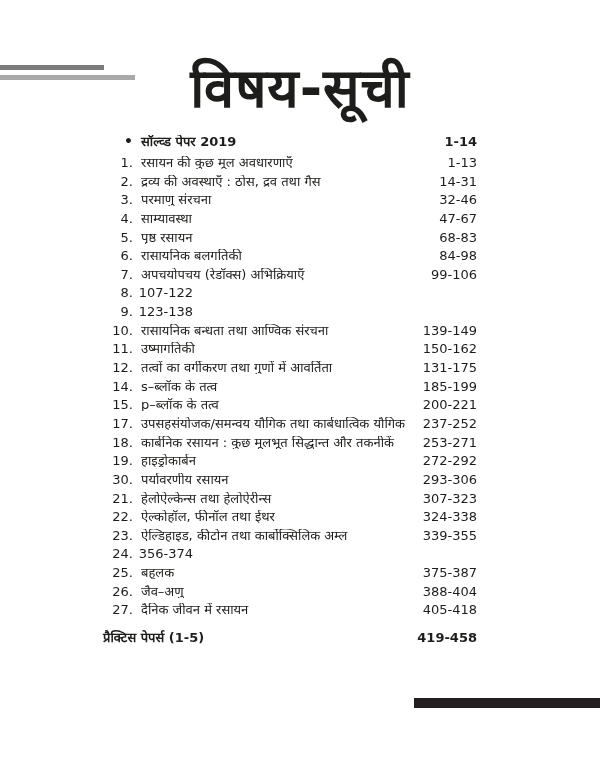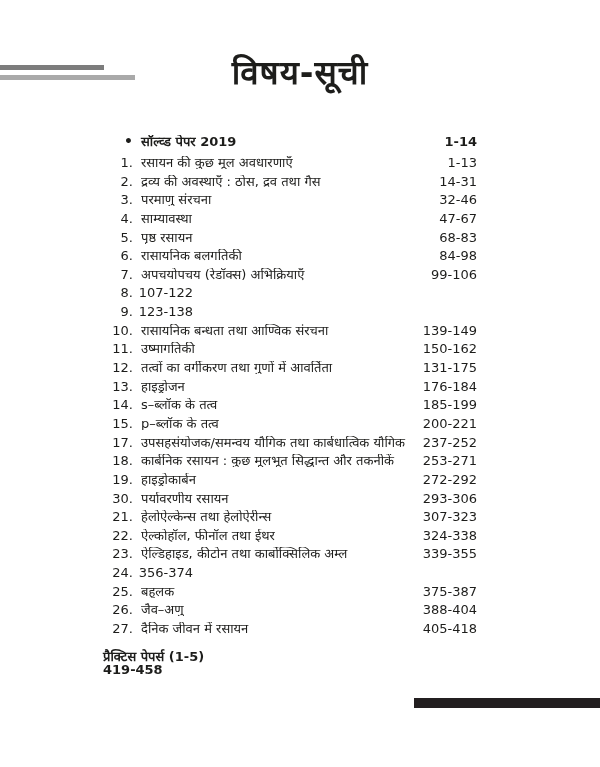--- a/index.html
+++ b/index.html
@@ -6,33 +6,33 @@
   .page{
     position:relative;width:600px;height:767px;background:#ffffff;
     font-family:"DejaVu Sans",sans-serif;color:#1d1d1b;overflow:hidden;
     margin:0 auto;
   }
   .bar{position:absolute;left:0;}
   .bar-1{top:65px;width:104px;height:5px;background:#7c7c7c;}
   .bar-2{top:75px;width:135px;height:5px;background:#a9a9a9;}
   .page-title{
     position:absolute;top:48px;left:0;width:100%;text-align:center;
-    font-size:33px;font-weight:700;line-height:1.5;letter-spacing:1px;
+    font-size:54px;font-weight:700;line-height:1.5;letter-spacing:1px;
   }
   .toc{
     position:absolute;left:103px;top:134px;width:374px;
     font-size:13px;line-height:1;
   }
   .row{display:flex;align-items:baseline;height:18.65px;}
   .row .num{flex:none;width:30px;text-align:right;}
   .row .title{flex:1;padding-left:8px;white-space:nowrap;overflow:hidden;}
   .row .pages{flex:none;text-align:right;min-width:60px;}
   .header-row{height:22px;font-weight:700;}
   .header-row .num{font-size:14px;}
-  .footer-row{margin-top:9px;font-weight:700;display:flex;align-items:baseline;height:20px;flex-direction:column;}
+  .footer-row{margin-top:9px;font-weight:700;display:flex;align-items:baseline;height:20px;}
   .footer-row .label{flex:1;text-align:left;}
   .footer-row .pages{flex:none;text-align:right;}
   .black-bar{position:absolute;top:698px;left:414px;width:186px;height:10px;background:#231f20;}
 </style>
 </head>
 <body>
 
 <div class="page">
 
   <div class="bar bar-1"></div>
@@ -111,25 +111,20 @@
     <span class="title">उष्मागतिकी</span>
     <span class="pages">150-162</span>
   </div>
 
   <div class="row">
     <span class="num">12.</span>
     <span class="title">तत्वों का वर्गीकरण तथा गुणों में आवर्तिता</span>
     <span class="pages">131-175</span>
   </div>
 
-  <div class="row">
-    <span class="num">13.</span>
-    <span class="title">हाइड्रोजन</span>
-    <span class="pages">176-184</span>
-  </div>
 
   <div class="row">
     <span class="num">14.</span>
     <span class="title">s–ब्लॉक के तत्व</span>
     <span class="pages">185-199</span>
   </div>
 
   <div class="row">
     <span class="num">15.</span>
     <span class="title">p–ब्लॉक के तत्व</span>

